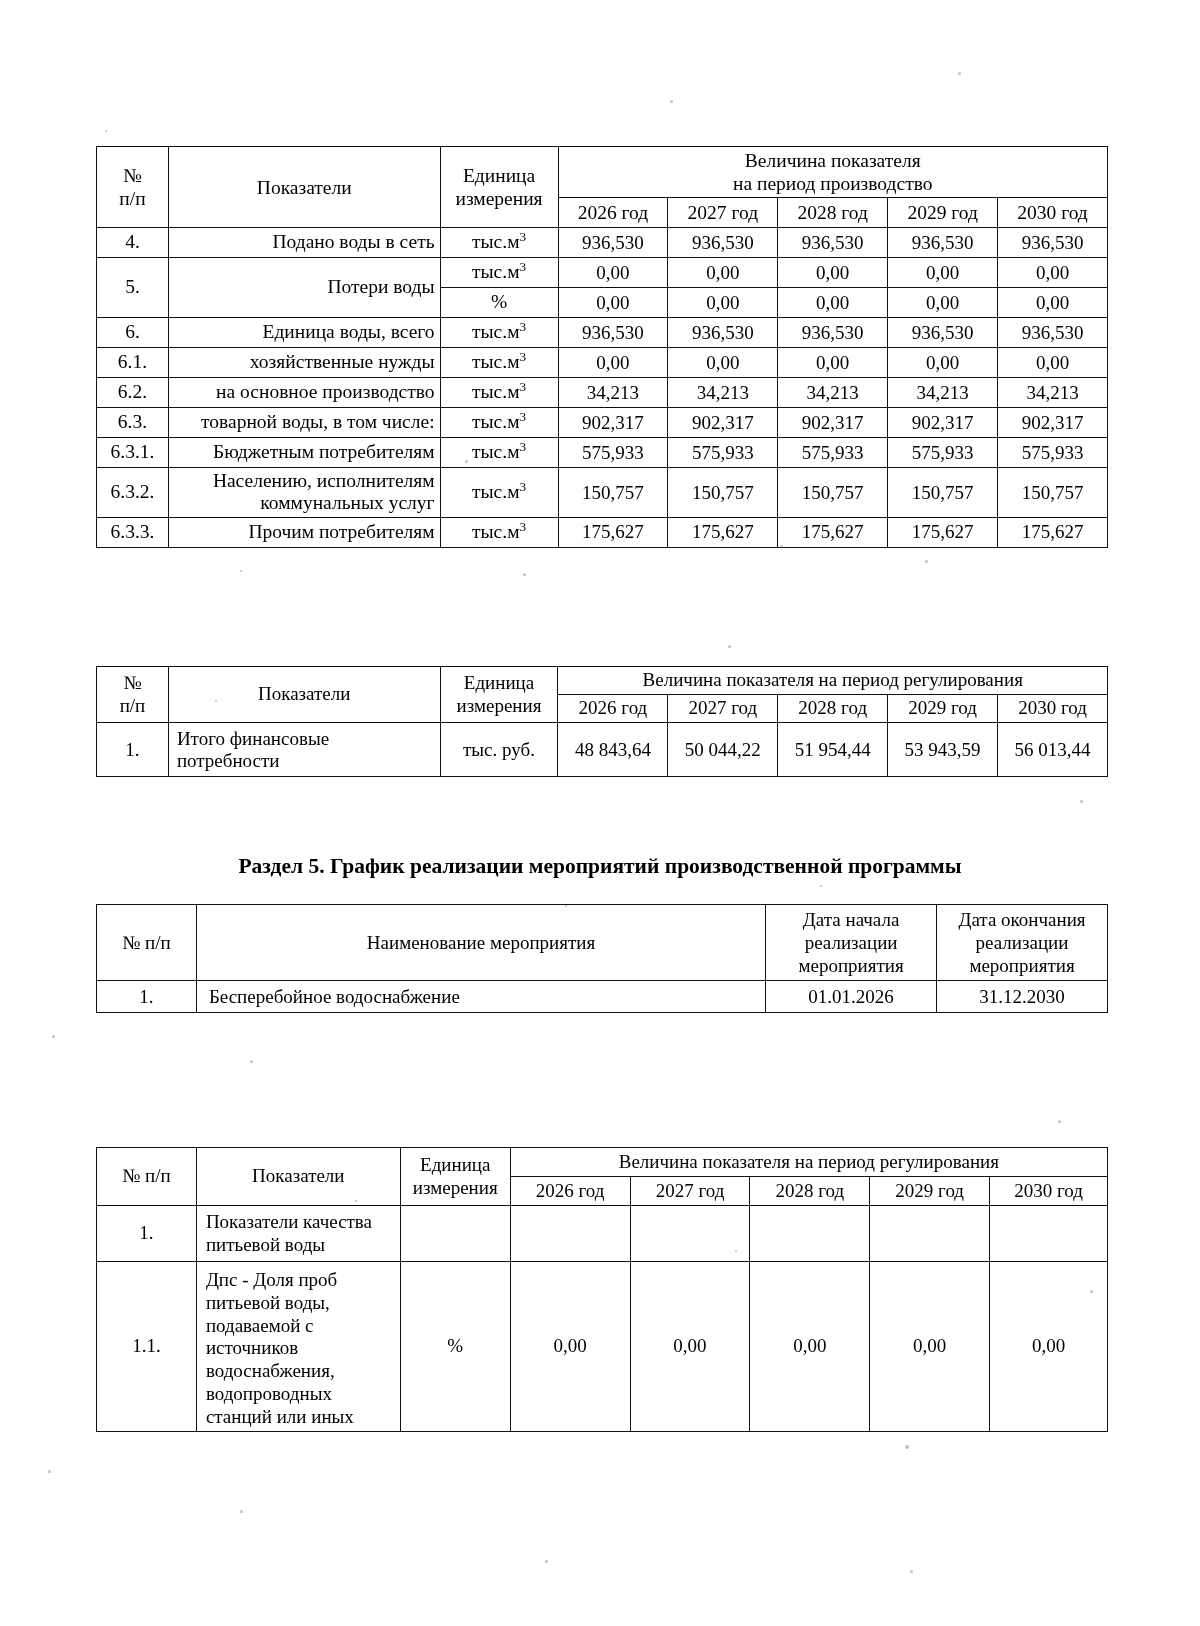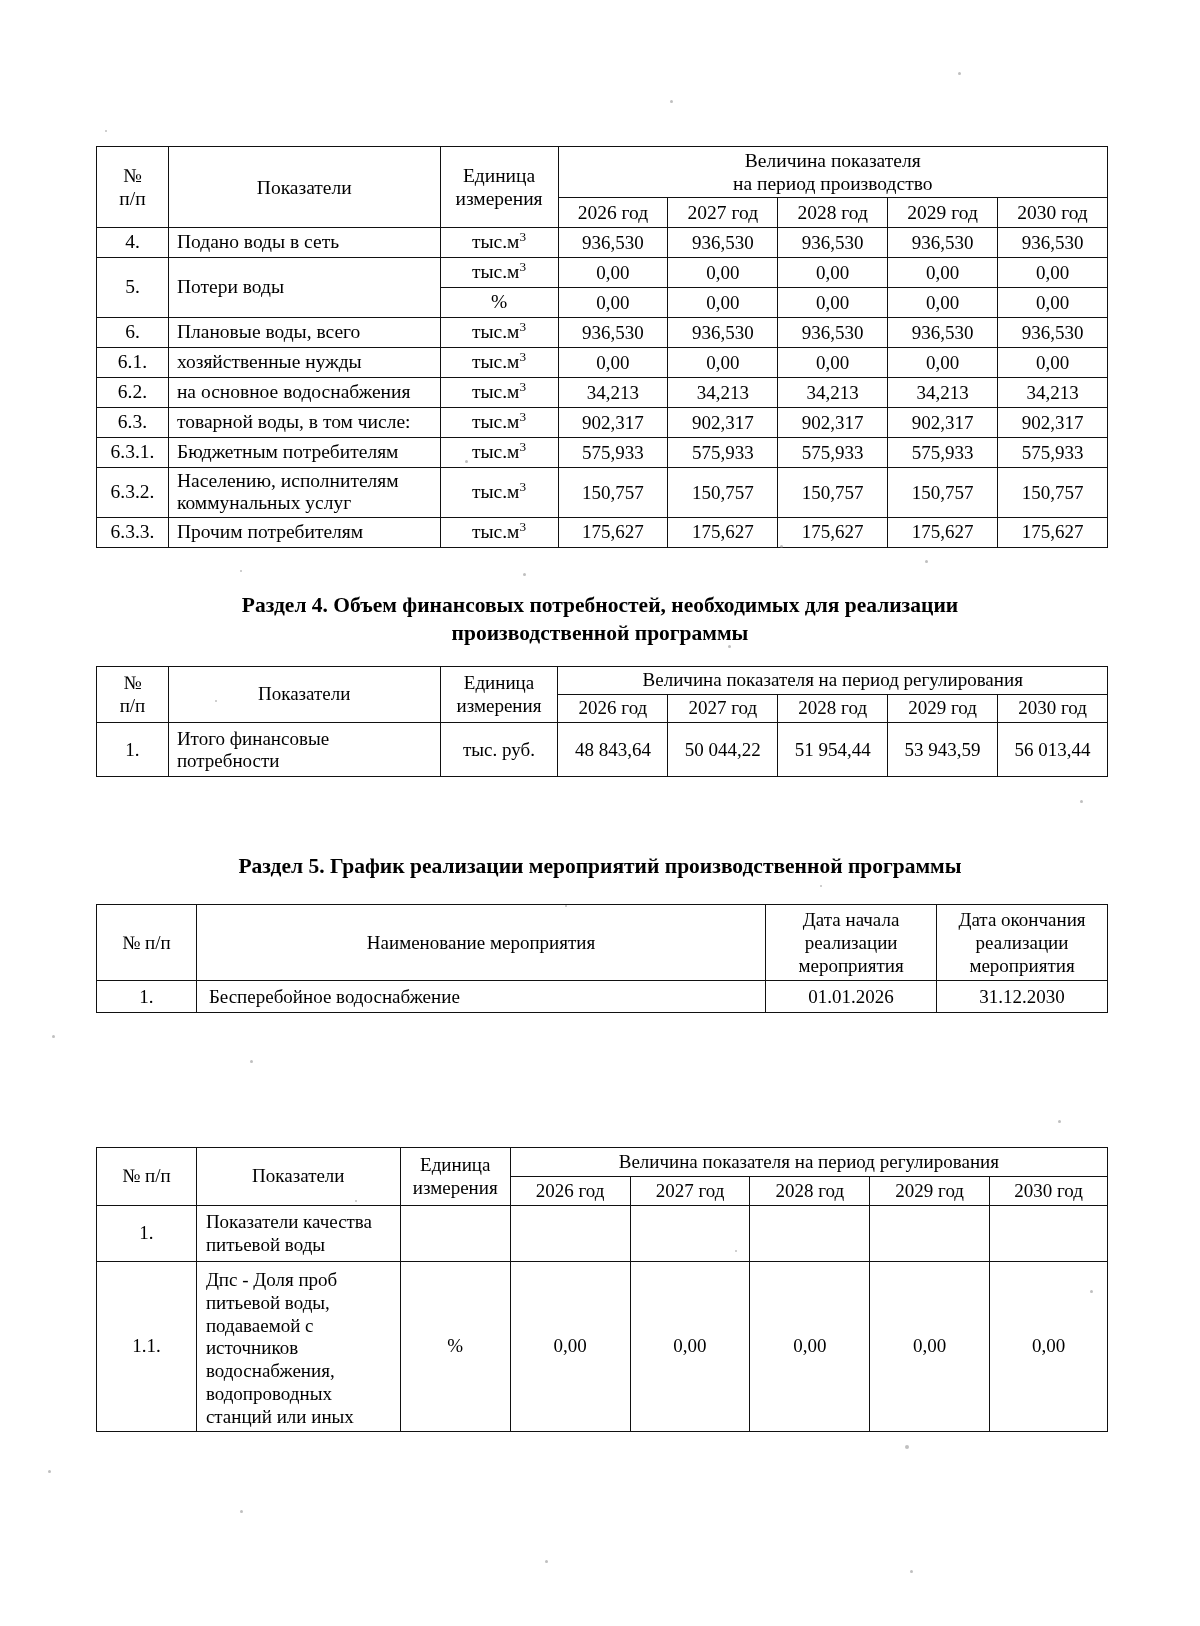--- a/index.html
+++ b/index.html
@@ -46,21 +46,21 @@
 
   
   #table1 {
     left: 96px; top: 146px; width: 1012px;
     font-size: 19.5px;
   }
   #table1 td { height: 30px; line-height: 1.15; }
   #table1 .hdr { text-align: center; line-height: 1.18; }
   #table1 .num { text-align: center; font-size: 19px; }
   #table1 .unit { text-align: center; }
-  #table1 .lbl { text-align: left; padding-left: 8px; }
+  #table1 .lbl { text-align: right; padding-left: 24px; }
   #table1 .idx { text-align: center; }
 
   sup { font-size: .68em; vertical-align: super; line-height: 0; }
 
   
   .sec-head {
     position: absolute;
     text-align: center;
     font-weight: bold;
     font-size: 21.5px;
@@ -158,21 +158,21 @@
         <td class="unit">%</td>
         <td class="num">0,00</td>
         <td class="num">0,00</td>
         <td class="num">0,00</td>
         <td class="num">0,00</td>
         <td class="num">0,00</td>
       </tr>
 
       <tr>
         <td class="idx">6.</td>
-        <td class="lbl">Плановые воды, всего</td>
+        <td class="lbl">Единица воды, всего</td>
         <td class="unit"><span>тыс.м</span><sup>3</sup></td>
         <td class="num">936,530</td>
         <td class="num">936,530</td>
         <td class="num">936,530</td>
         <td class="num">936,530</td>
         <td class="num">936,530</td>
       </tr>
 
       <tr>
         <td class="idx">6.1.</td>
@@ -180,21 +180,21 @@
         <td class="unit"><span>тыс.м</span><sup>3</sup></td>
         <td class="num">0,00</td>
         <td class="num">0,00</td>
         <td class="num">0,00</td>
         <td class="num">0,00</td>
         <td class="num">0,00</td>
       </tr>
 
       <tr>
         <td class="idx">6.2.</td>
-        <td class="lbl">на основное водоснабжения</td>
+        <td class="lbl">на основное производство</td>
         <td class="unit"><span>тыс.м</span><sup>3</sup></td>
         <td class="num">34,213</td>
         <td class="num">34,213</td>
         <td class="num">34,213</td>
         <td class="num">34,213</td>
         <td class="num">34,213</td>
       </tr>
 
       <tr>
         <td class="idx">6.3.</td>
@@ -236,22 +236,20 @@
         <td class="unit"><span>тыс.м</span><sup>3</sup></td>
         <td class="num">175,627</td>
         <td class="num">175,627</td>
         <td class="num">175,627</td>
         <td class="num">175,627</td>
         <td class="num">175,627</td>
       </tr>
     </tbody>
   </table>
 
-  <div class="sec-head wrap-label" id="sec4-head">Раздел 4. Объем финансовых потребностей, необходимых для реализации
-производственной программы</div>
 
   <table id="table2">
     <colgroup>
       <col style="width:72px">
       <col style="width:272px">
       <col style="width:118px">
       <col style="width:110px">
       <col style="width:110px">
       <col style="width:110px">
       <col style="width:110px">

